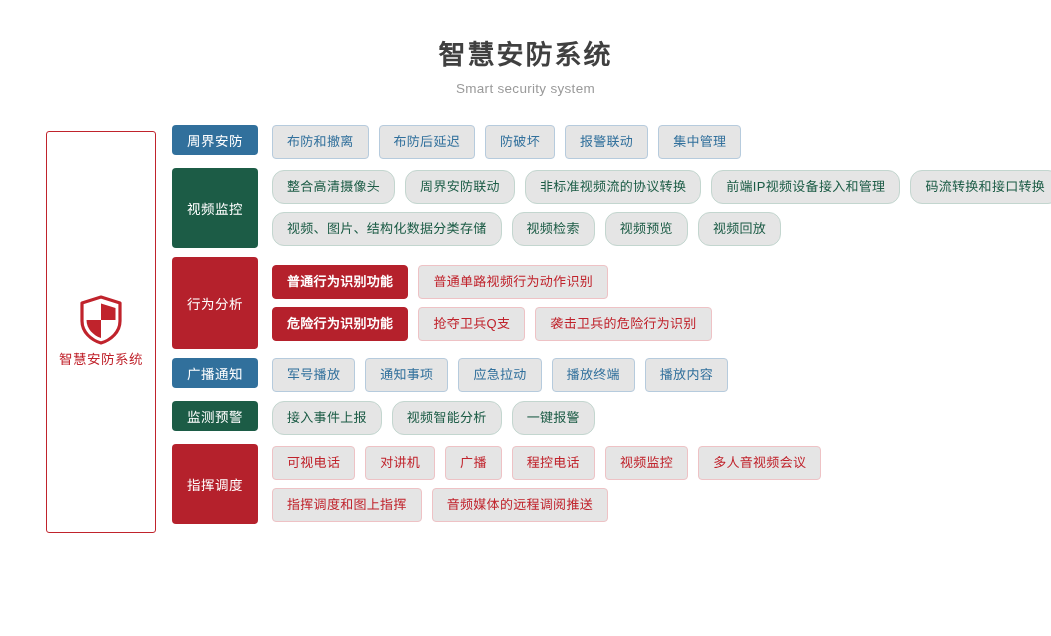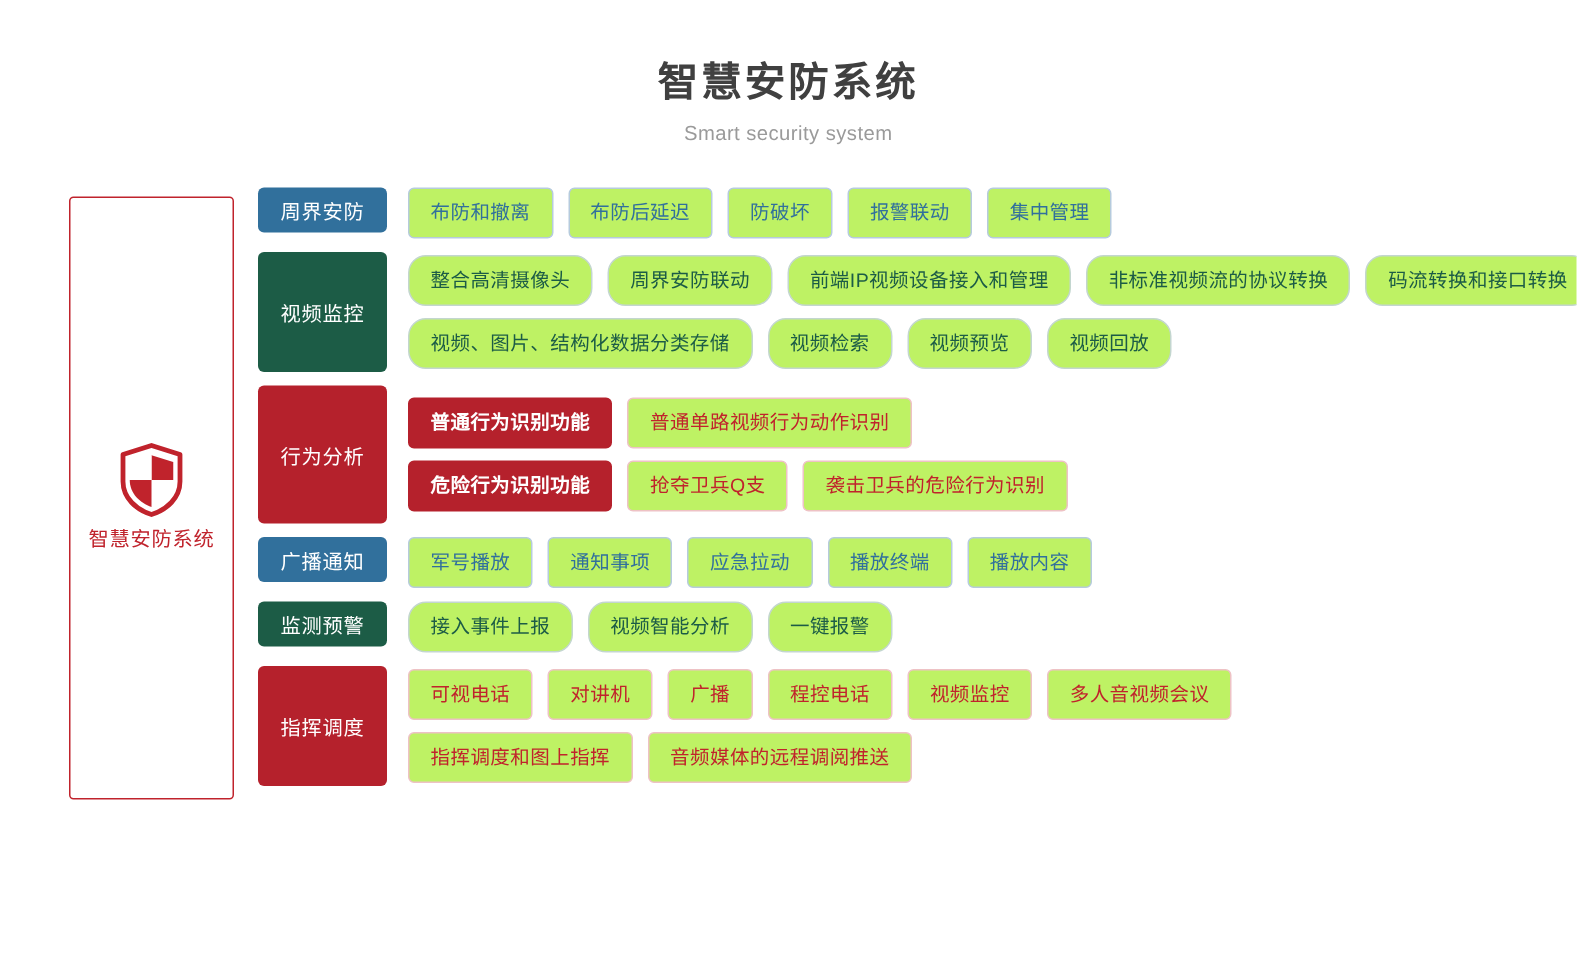--- a/index.html
+++ b/index.html
@@ -122,21 +122,21 @@
   .sub-line {
     display: flex;
     flex-wrap: nowrap;
     align-items: center;
   }
   .sub-line + .sub-line { margin-top: 8px; }
 
   .leaf {
     border: 1px solid;
     border-radius: 4px;
-    background: #bef264;
+    background: #e5e5e5;
     font-size: 13px;
     line-height: 16px;
     padding: 8px 14px;
     margin-right: 10px;
     white-space: nowrap;
     box-sizing: border-box;
     letter-spacing: .3px;
   }
   .leaf.blue  { border-color: #b6cbdd; color: #31709c; }
   .leaf.green { border-color: #c3d6cf; color: #1c5c46; border-radius: 12px; }
@@ -202,22 +202,22 @@
           </div>
         </div>
       </div>
 
       <div class="cat-row row-2">
         <div class="cat-chip green">视频监控</div>
         <div class="row-items">
           <div class="sub-line">
             <div class="leaf green">整合高清摄像头</div>
             <div class="leaf green">周界安防联动</div>
+            <div class="leaf green">非标准视频流的协议转换</div>
             <div class="leaf green">前端IP视频设备接入和管理</div>
-            <div class="leaf green">非标准视频流的协议转换</div>
             <div class="leaf green">码流转换和接口转换</div>
           </div>
           <div class="sub-line">
             <div class="leaf green">视频、图片、结构化数据分类存储</div>
             <div class="leaf green">视频检索</div>
             <div class="leaf green">视频预览</div>
             <div class="leaf green">视频回放</div>
           </div>
         </div>
       </div>

